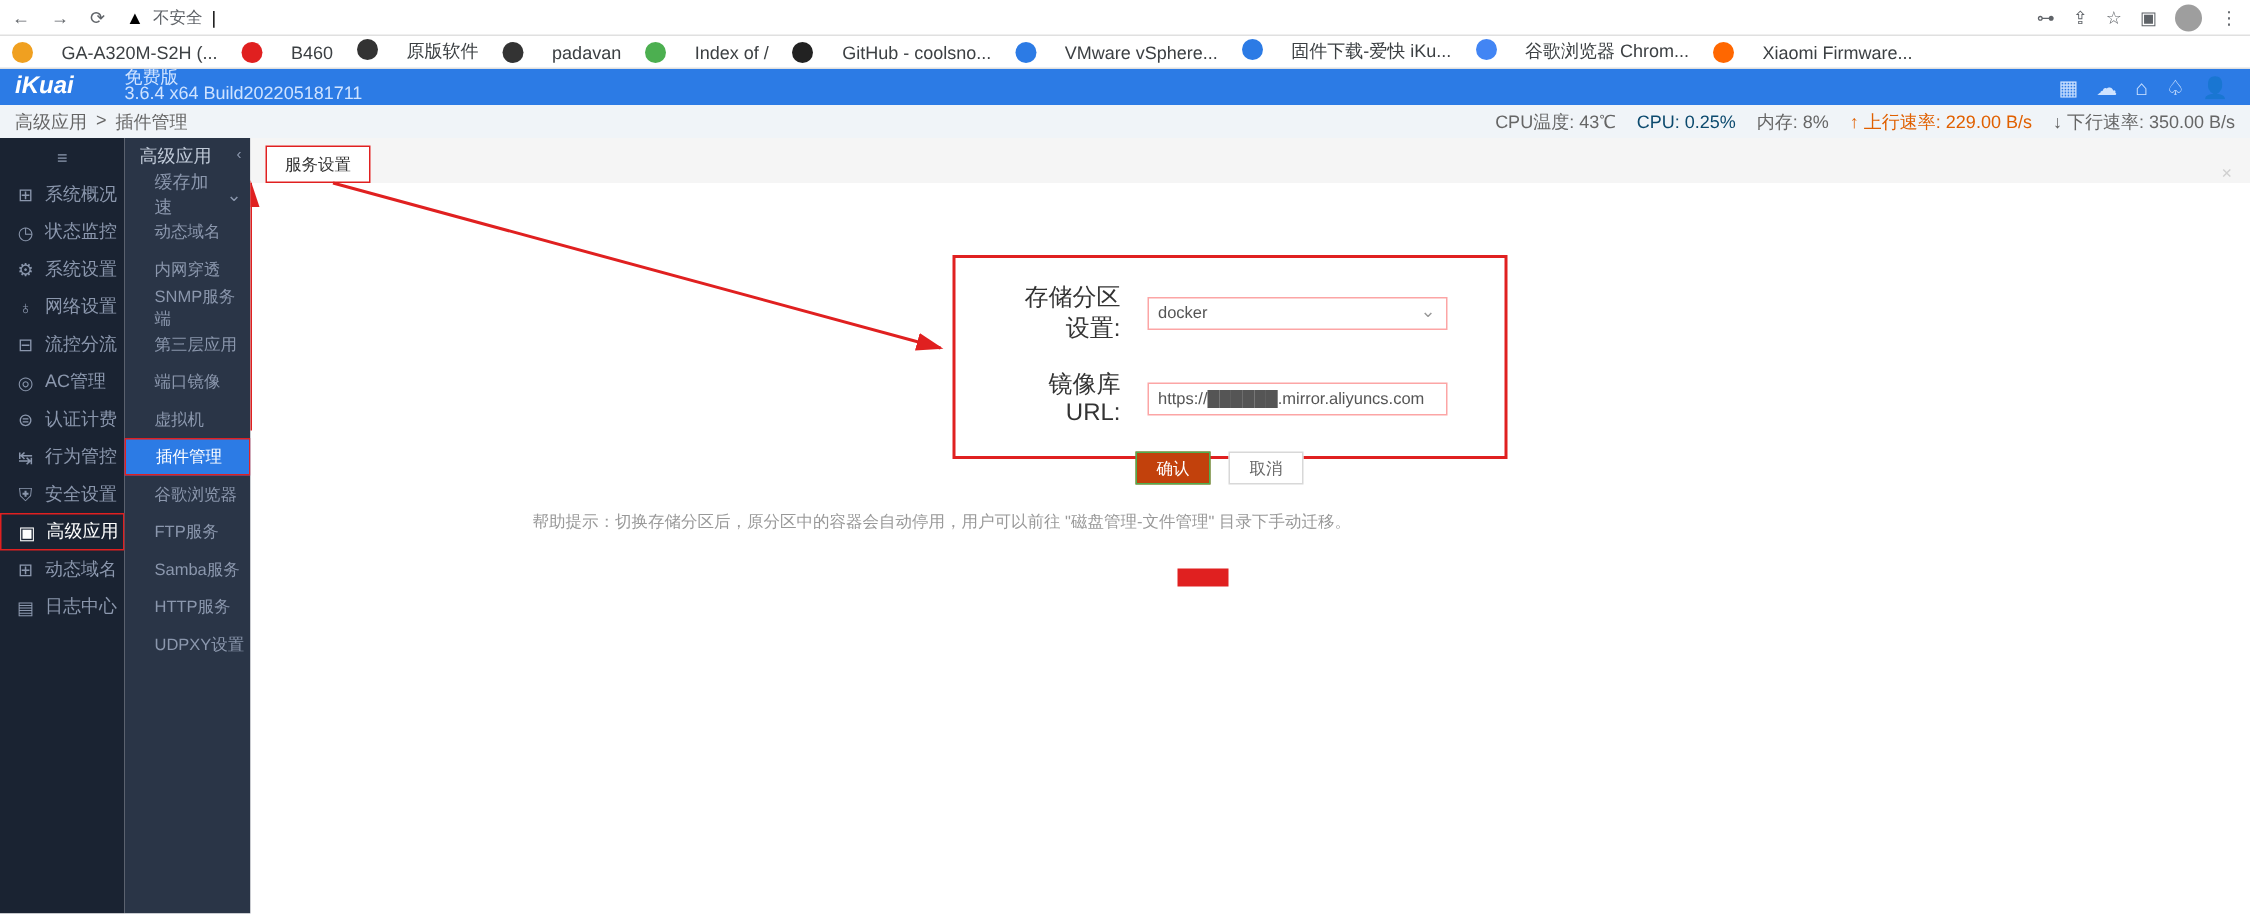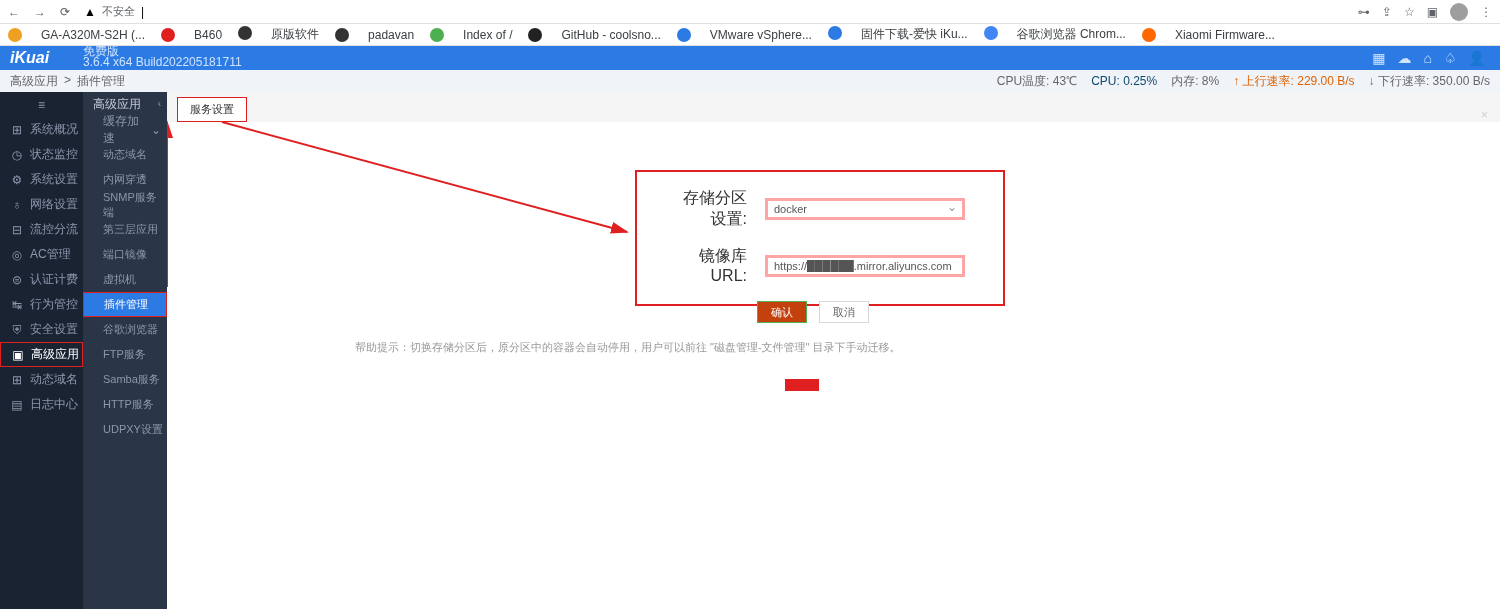--- a/index.html
+++ b/index.html
@@ -36,21 +36,21 @@
 .sidebar2 .s2item{height:25px;display:flex;align-items:center;padding-left:20px;cursor:pointer;font-size:11px}
 .sidebar2 .s2item.active{background:#2c7be5;color:#fff}
 .sidebar2 .s2item.highlight{border:1px solid #e02020}
 .content{flex:1;background:#fff;position:relative}
 .tab-bar{height:30px;background:#f5f5f5;display:flex;align-items:flex-end;padding-left:10px;position:relative}
 .tab{padding:4px 12px;background:#fff;border:1px solid #e02020;font-size:11px;color:#333;cursor:pointer}
 .tab-close{position:absolute;right:12px;color:#d0d0d0;cursor:pointer}
 .form-box{position:absolute;left:468px;top:78px;width:370px;height:136px;border:2px solid #e02020;background:#fff}
 .form-row{display:flex;align-items:center;margin-top:16px;padding-left:36px}
 .form-row label{width:74px;text-align:right;font-size:16px;color:#333;margin-right:18px}
-.form-select,.form-input{width:200px;height:22px;border:3px solid #fca5a5;padding:0 6px;font-size:11px;color:#555;background:#fff}
+.form-select,.form-input{width:200px;height:22px;border:1px solid #fca5a5;padding:0 6px;font-size:11px;color:#555;background:#fff}
 .form-select{appearance:none;position:relative}
 .select-wrap{position:relative;display:inline-block}
 .select-wrap::after{content:"⌄";position:absolute;right:8px;top:2px;color:#999;pointer-events:none}
 .form-buttons{display:flex;gap:12px;margin-top:16px;padding-left:120px}
 .btn{width:50px;height:22px;border:1px solid #d8d8d8;background:#fff;font-size:11px;cursor:pointer;color:#666}
 .btn-primary{background:#c2410c;color:#fff;border-color:#4caf50}
 .mask{position:absolute;left:148px;top:133px;width:34px;height:12px;background:#e02020}
 .hint{position:absolute;left:188px;top:248px;font-size:11px;color:#999}
 svg.arrows{position:absolute;top:0;left:0;pointer-events:none}
 .avatar{width:18px;height:18px;border-radius:50%;background:#9e9e9e}

